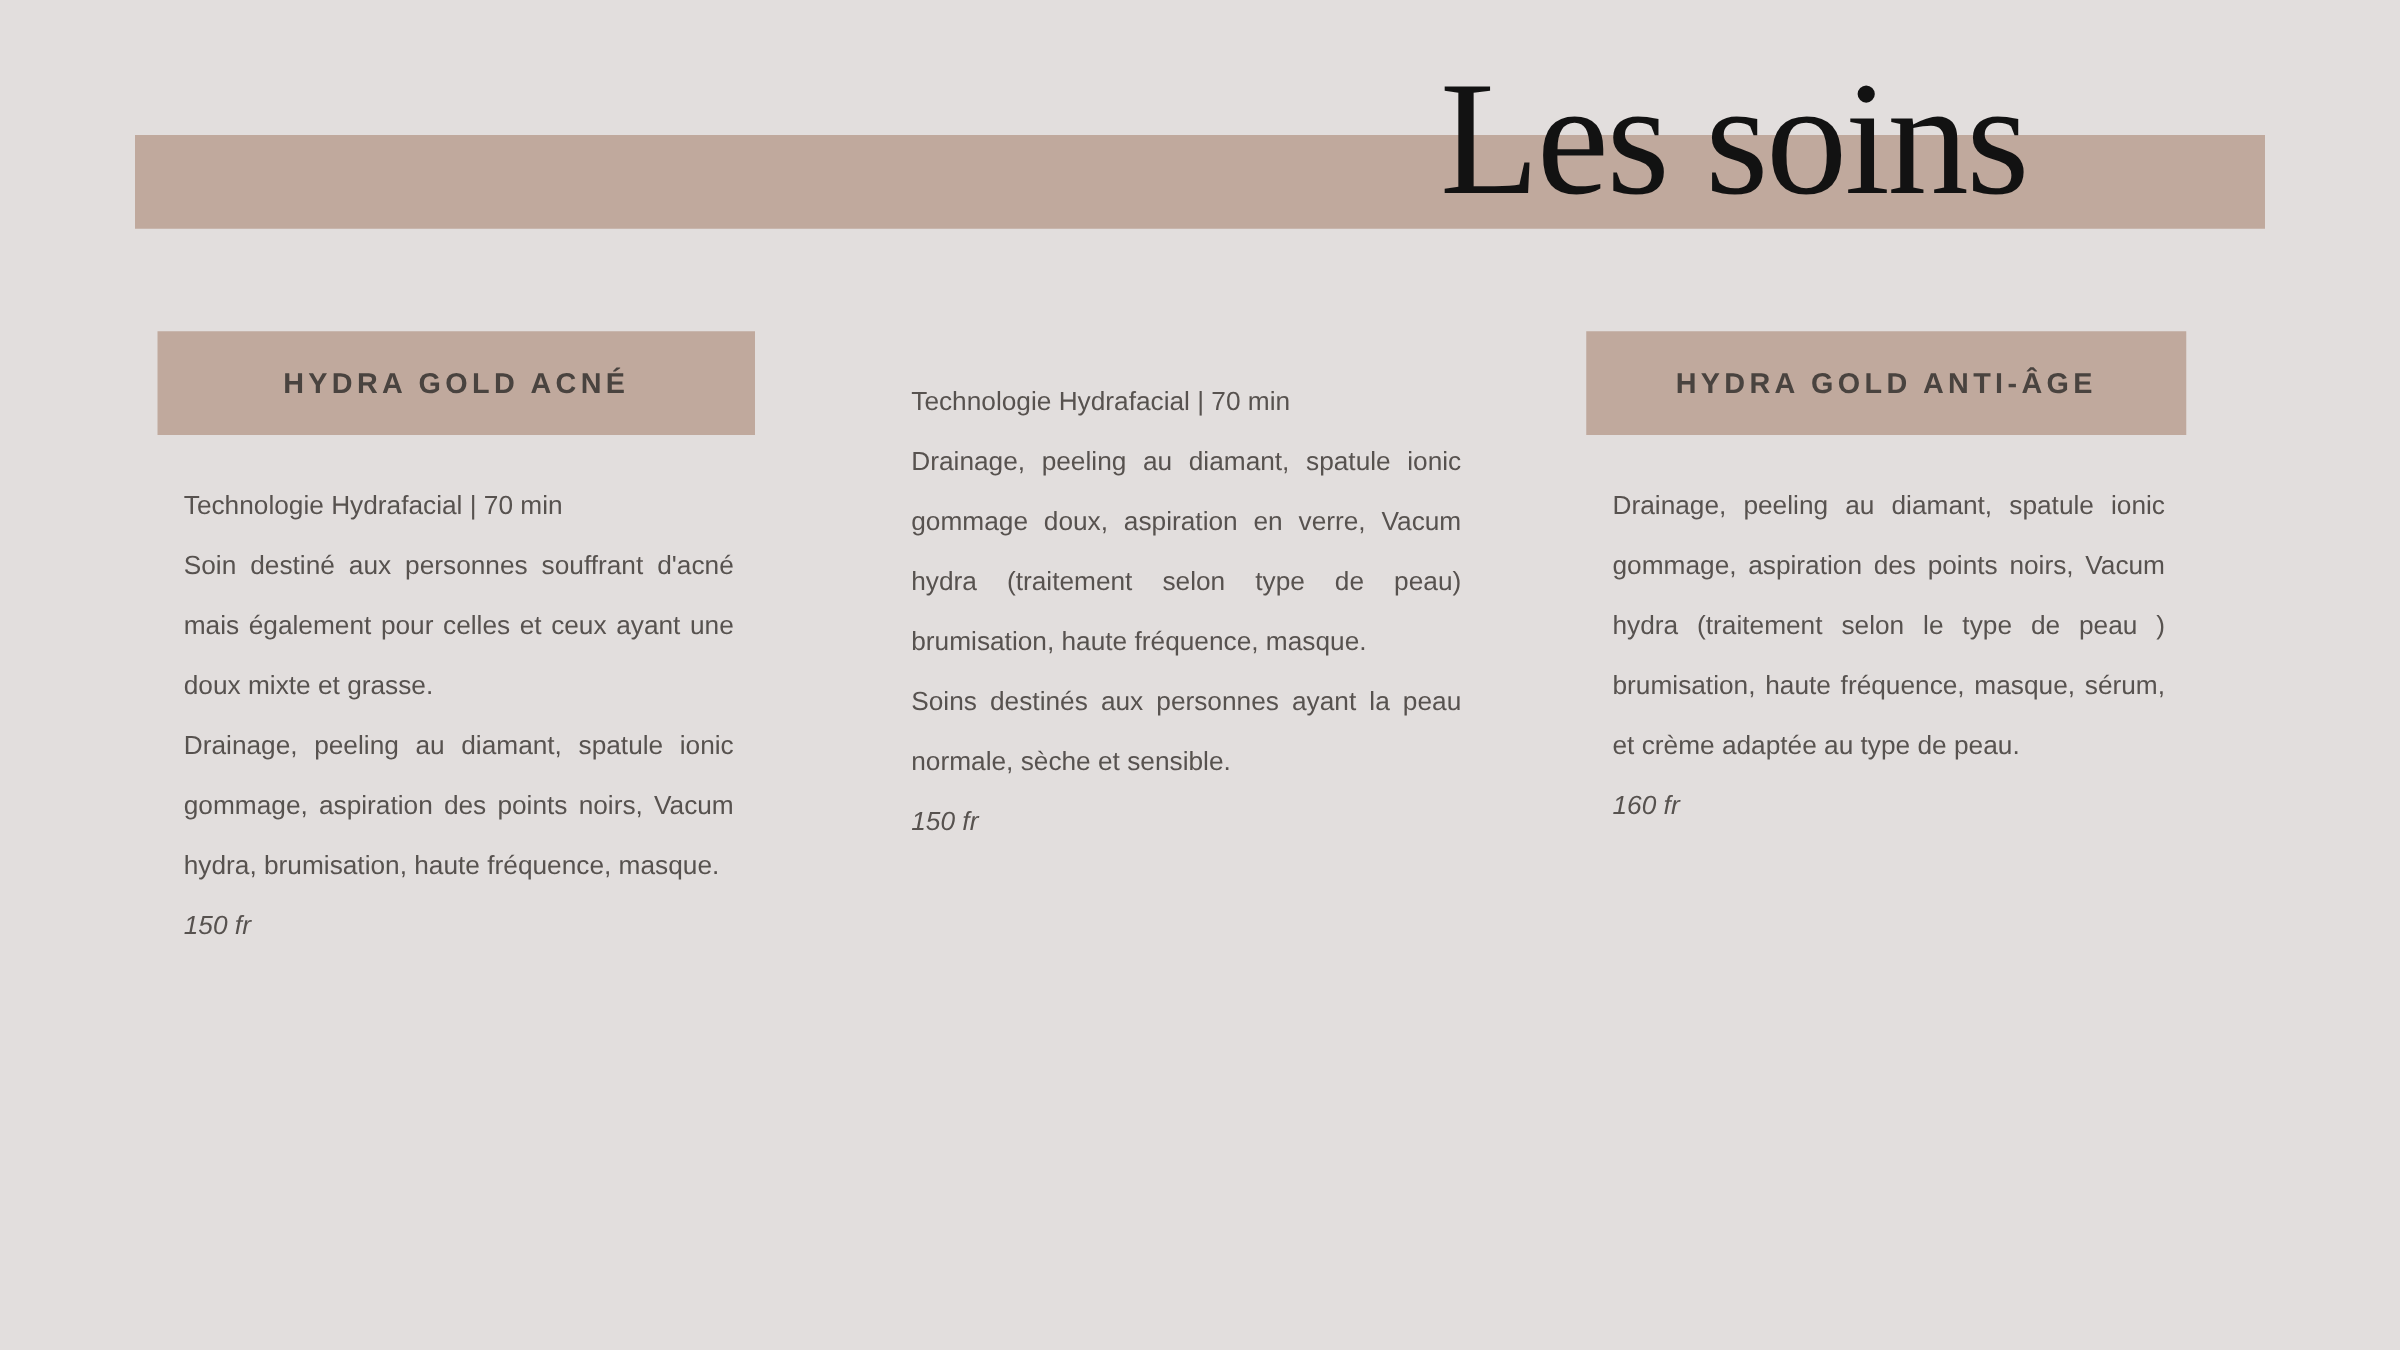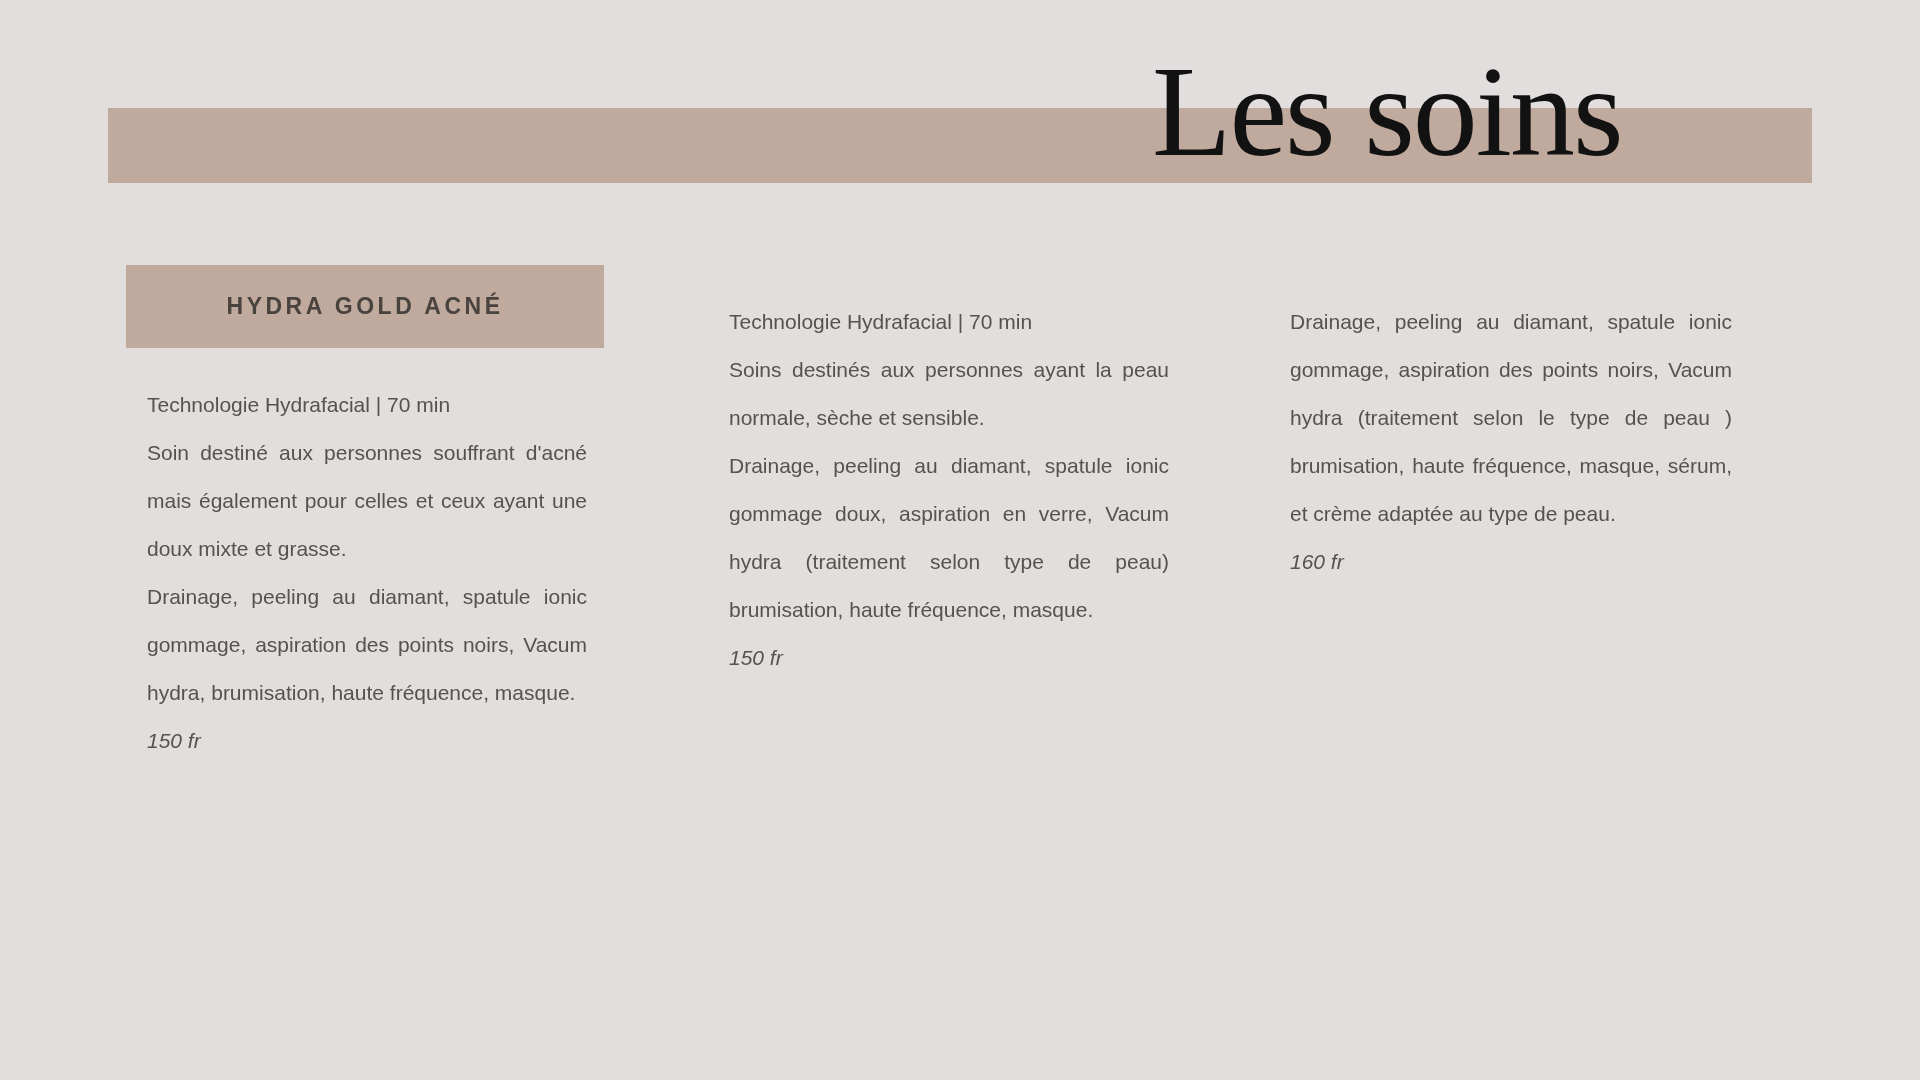--- a/index.html
+++ b/index.html
@@ -93,24 +93,27 @@
     <p>Technologie Hydrafacial | 70 min</p>
     <p>Soin destiné aux personnes souffrant d'acné mais également pour celles et ceux ayant une doux mixte et grasse.</p>
     <p>Drainage, peeling au diamant, spatule ionic gommage, aspiration des points noirs, Vacum hydra, brumisation, haute fréquence, masque.</p>
     <p class="service-price">150 fr</p>
   </div>
 </section>
 
 <section class="service-card card-2">
   <div class="service-body">
     <p>Technologie Hydrafacial | 70 min</p>
+    <p>Drainage, peeling au diamant, spatule ionic gommage doux, aspiration en verre, Vacum hydra (traitement selon type de peau) brumisation, haute fréquence, masque.</p>
     <p>Soins destinés aux personnes ayant la peau normale, sèche et sensible.</p>
-    <p>Drainage, peeling au diamant, spatule ionic gommage doux, aspiration en verre, Vacum hydra (traitement selon type de peau) brumisation, haute fréquence, masque.</p>
     <p class="service-price">150 fr</p>
   </div>
 </section>
 
 <section class="service-card card-3">
+  <div class="service-header">
+    <span class="service-name">HYDRA GOLD ANTI-ÂGE</span>
+  </div>
   <div class="service-body">
     <p>Drainage, peeling au diamant, spatule ionic gommage, aspiration des points noirs, Vacum hydra (traitement selon le type de peau ) brumisation, haute fréquence, masque, sérum, et crème adaptée au type de peau.</p>
     <p class="service-price">160 fr</p>
   </div>
 </section>
 
 </body></html>

